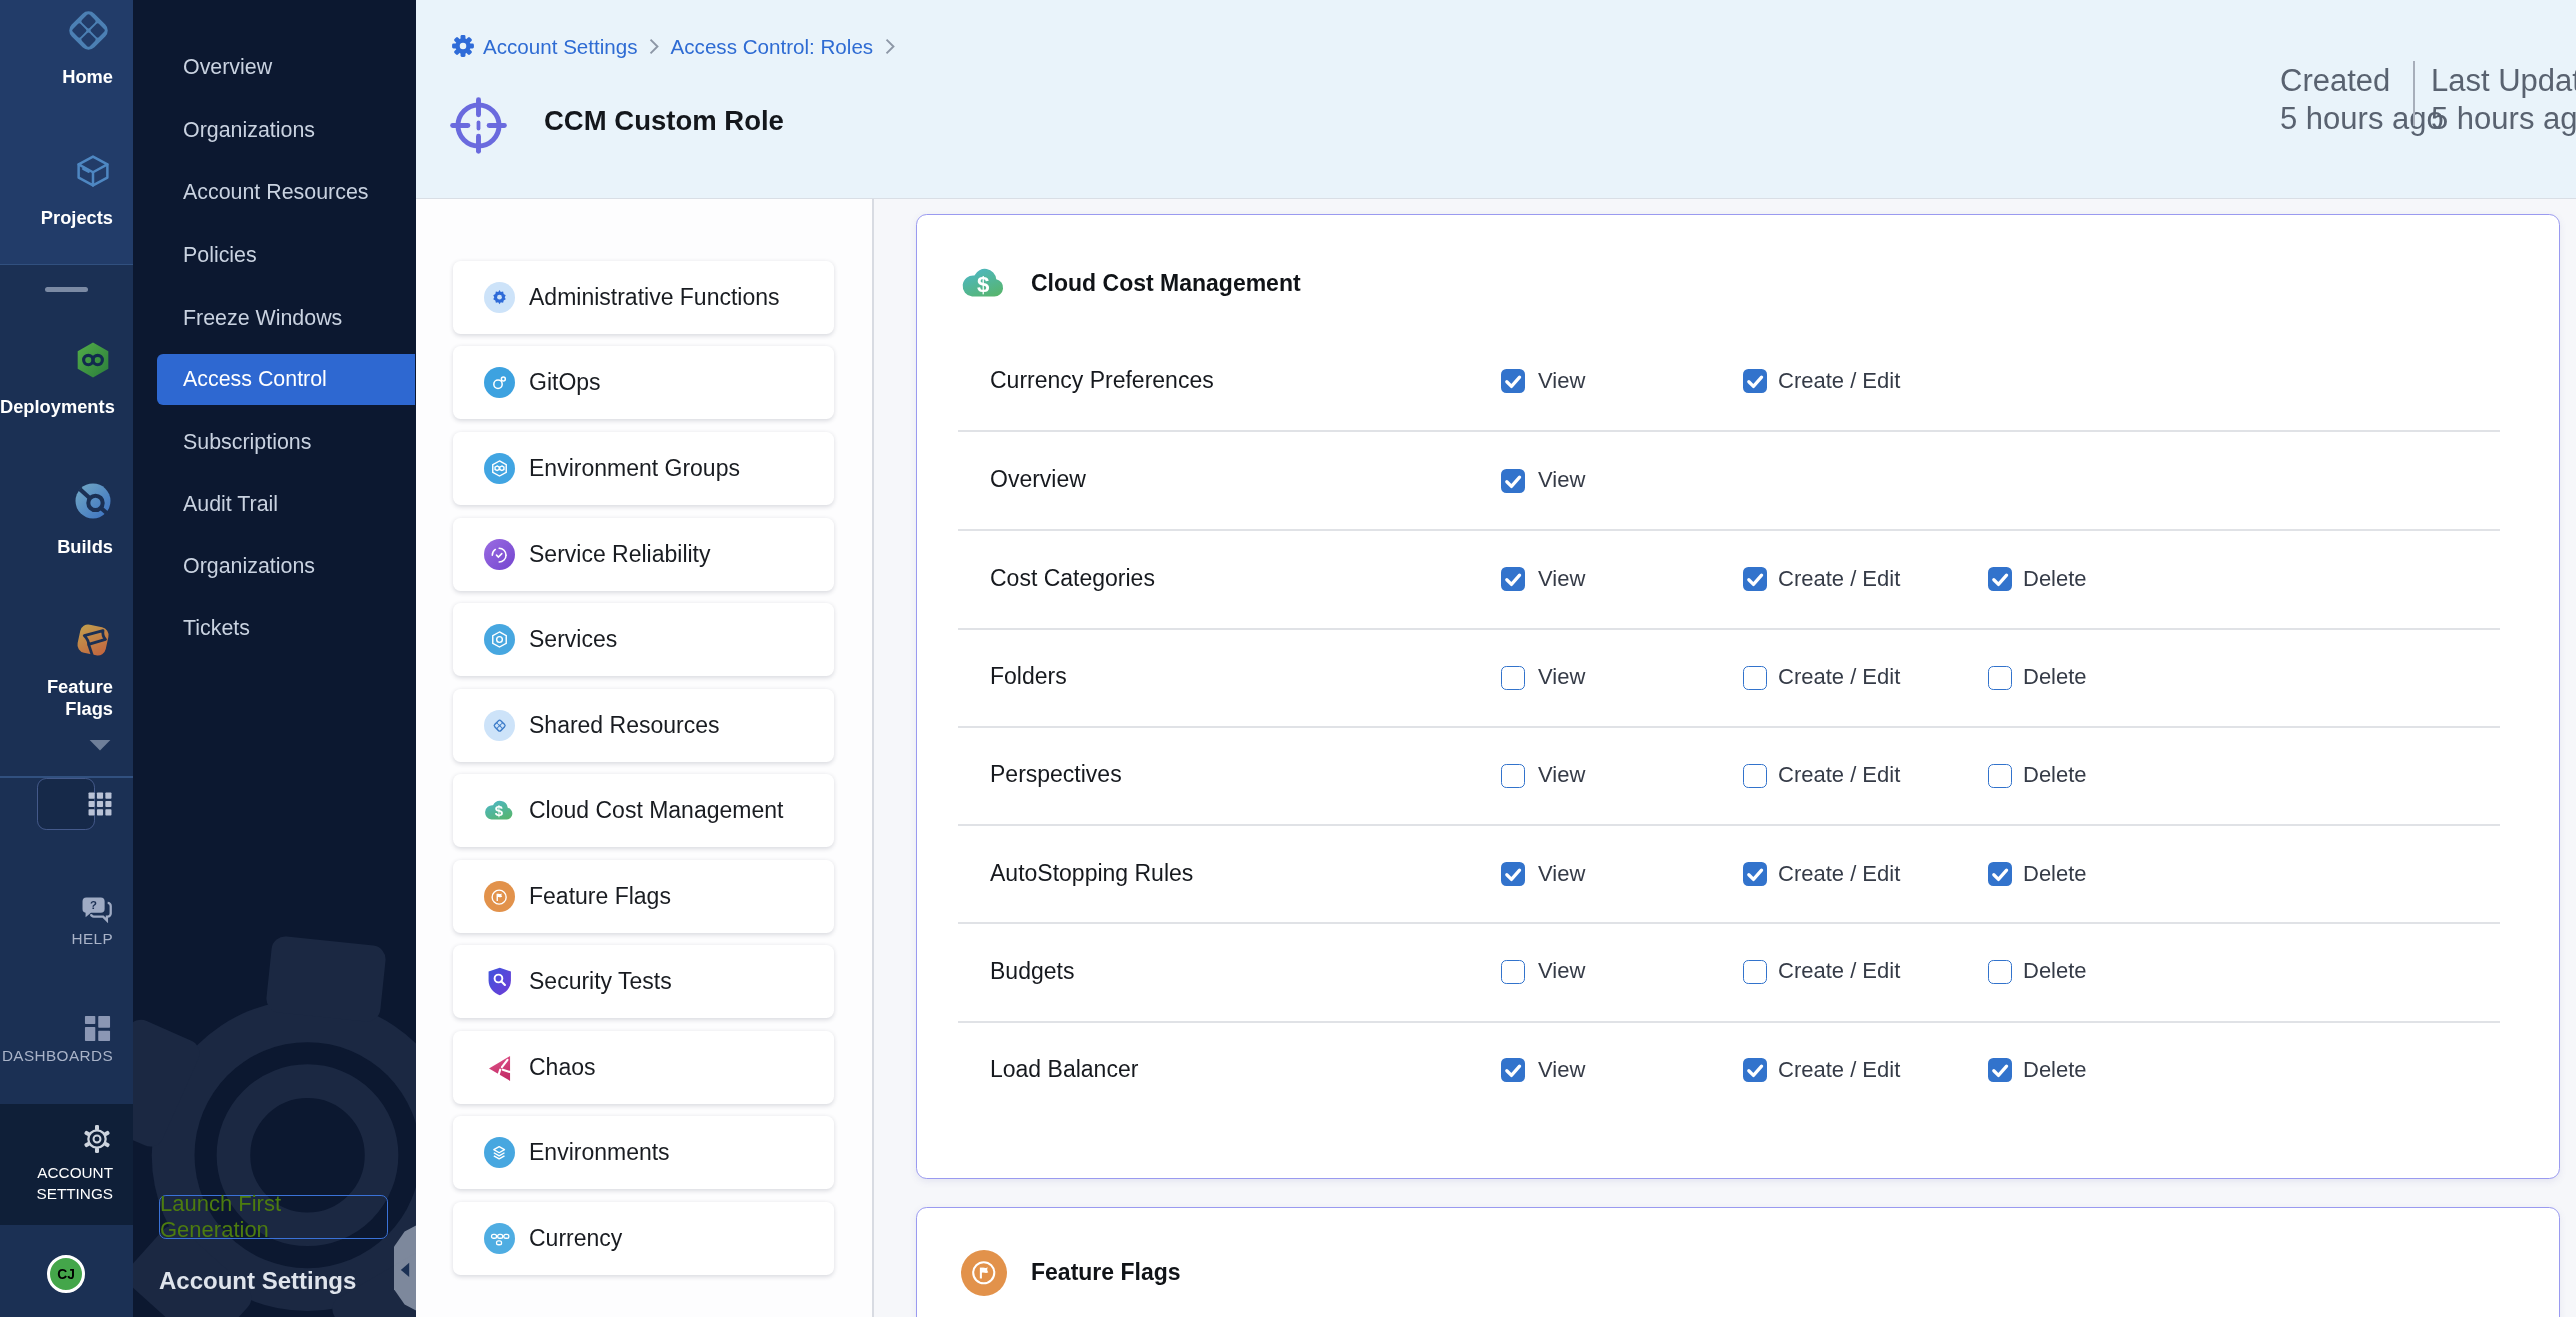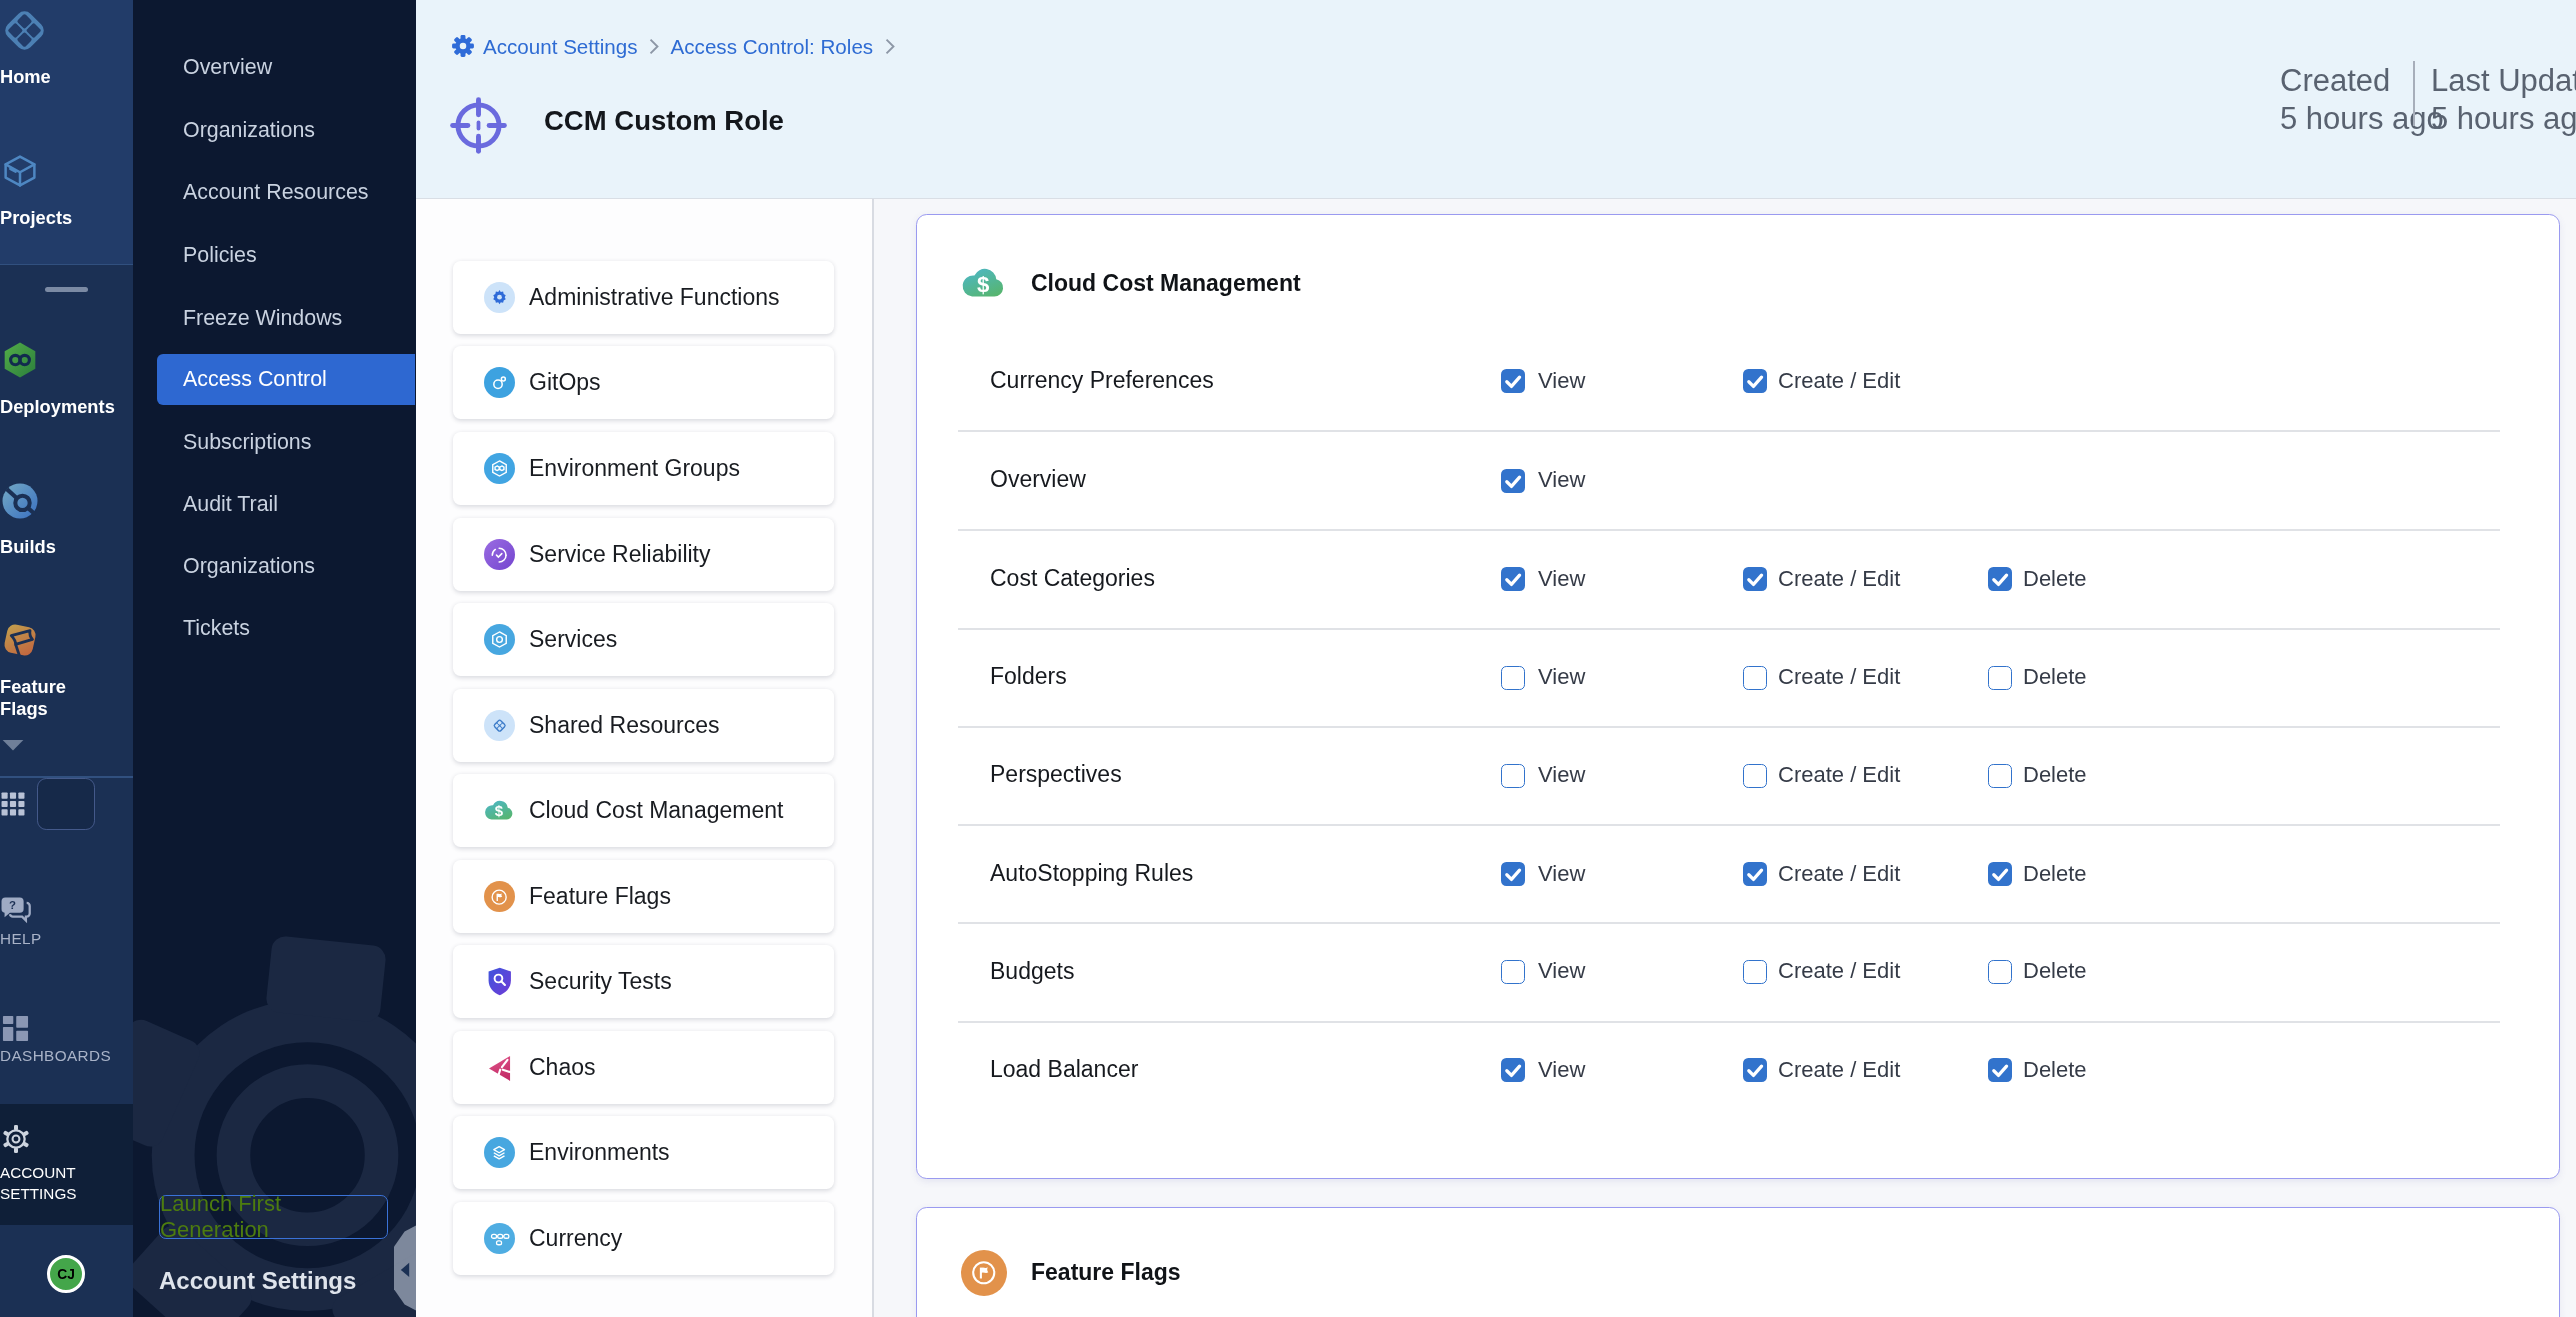--- a/index.html
+++ b/index.html
@@ -1,21 +1,21 @@
 <!DOCTYPE html>
 <html style="font-size:12.2px"><head>
 <meta charset="utf-8">
 <style>
 *{margin:0;padding:0;box-sizing:border-box}
 html,body{width:2576px;height:1318px;overflow:hidden;font-family:"Liberation Sans",sans-serif;background:#fdfdfe}
 .abs{position:absolute}
 #s1{position:absolute;left:0;top:0;width:133px;height:1318px;background:#1b3054;overflow:hidden}
 #s1 .topsec{position:absolute;left:0;top:0;width:133px;height:265px;background:#223c69;border-bottom:1.5px solid #31507f}
 #s1 .acct{position:absolute;left:0;top:1104px;width:133px;height:121px;background:#0f1f38}
-.m-item{position:absolute;left:0;width:113px;text-align:left}
+.m-item{position:absolute;left:0;width:113px;text-align:right}
 .m-label{color:#fff;font-weight:bold;font-size:18.3px}
 .s-label{color:#a9b3c8;font-size:15.3px;letter-spacing:0.4px}
 #s2{position:absolute;left:133px;top:0;width:283px;height:1318px;background:#0c1830;overflow:hidden}
 .nav2{position:absolute;left:50px;color:#c9d2e0;font-size:21.4px;white-space:nowrap}
 #nav2-active{position:absolute;left:24.4px;width:258px;height:51px;top:354px;background:#2e68d1;border-radius:6.1px 0 0 6.1px}
 #hdr{position:absolute;left:416px;top:0;width:2160px;height:199px;background:#e9f3fa;border-bottom:1.5px solid #d9dee5;box-sizing:border-box}
 #content{position:absolute;left:416px;top:199px;width:1914px;height:1118px;background:#fdfdfe}
 #vdiv{position:absolute;left:456px;top:0;width:1.5px;height:1118px;background:#d8dbe2}
 .card{position:absolute;left:37px;width:381px;height:73px;background:#fff;border-radius:7.6px;box-shadow:0 1.5px 4.6px rgba(35,45,70,.16)}
 .card .ic{position:absolute;left:31px;top:21.4px;width:31px;height:31px;border-radius:50%;display:flex;align-items:center;justify-content:center}

